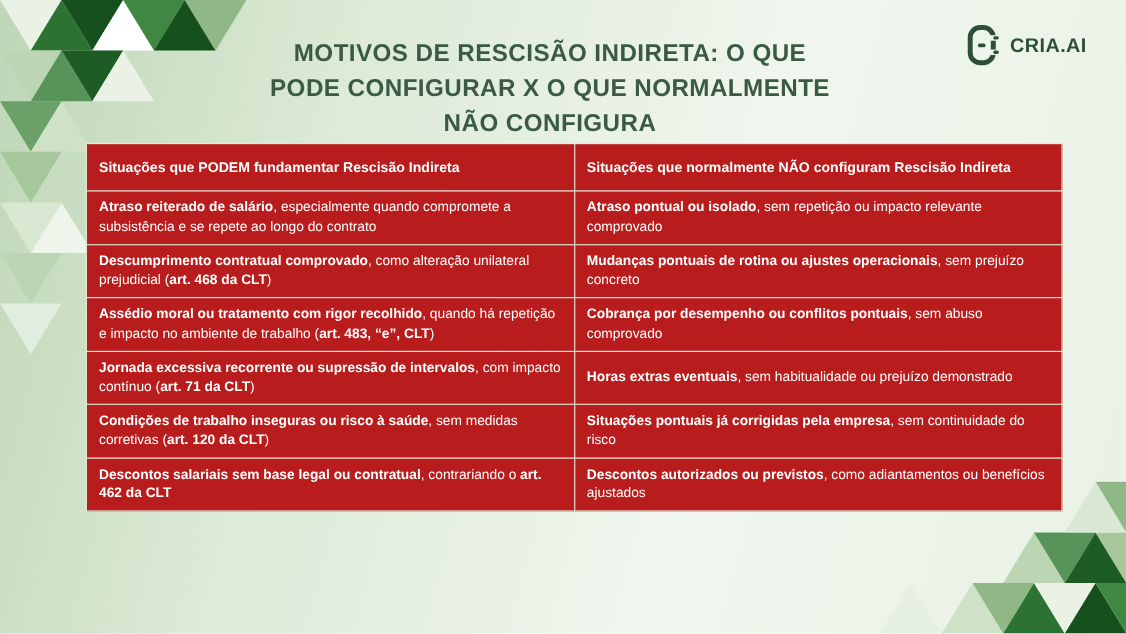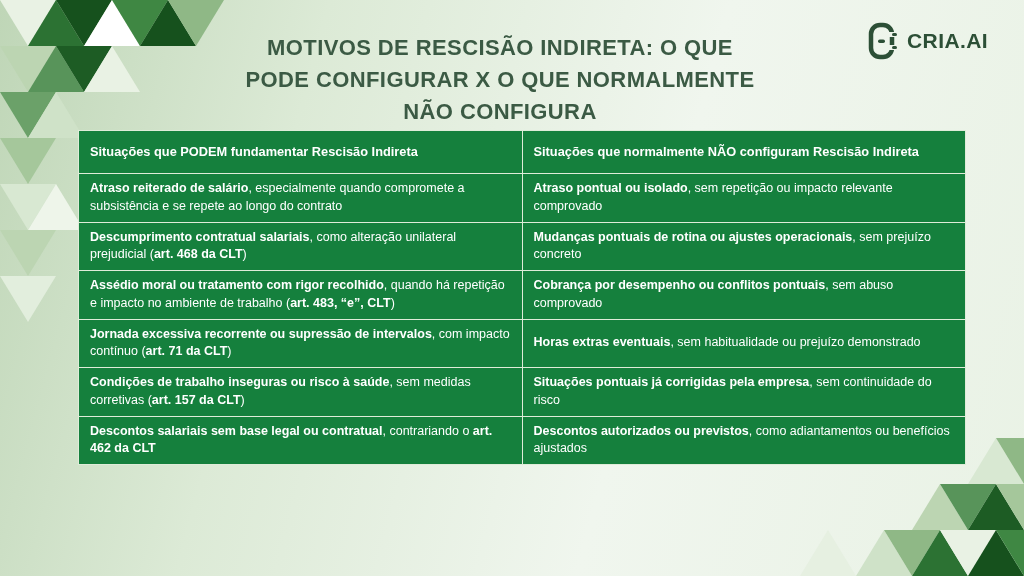--- a/index.html
+++ b/index.html
@@ -26,37 +26,37 @@
     color: #3b5a44;
     text-transform: uppercase;
   }
 
   .logo {
     position: absolute;
     top: 22px; right: 36px;
     display: flex; align-items: center; gap: 9px;
   }
   .logo-text {
-    font-size: 21px;
+    font-size: 18px;
     font-weight: 700;
     color: #2c4f36;
     letter-spacing: 0.4px;
   }
 
   .table-wrap {
     position: absolute;
     left: 78px; top: 130px; width: 888px;
   }
   table {
     width: 100%;
     border-collapse: collapse;
     table-layout: fixed;
   }
   th, td {
-    background: #15803d;
+    background: #b91c1c;
     color: #ffffff;
     border: 1px solid #dfecd9;
     padding: 6px 11px;
     font-size: 12.5px;
     line-height: 1.42;
     text-align: left;
     vertical-align: middle;
     font-weight: 400;
   }
   th {
@@ -128,33 +128,33 @@
         <th>Situações que PODEM fundamentar Rescisão Indireta</th>
         <th>Situações que normalmente NÃO configuram Rescisão Indireta</th>
       </tr>
     </thead>
     <tbody>
         <tr>
           <td><span class="b">Atraso reiterado de salário</span><span>, especialmente quando compromete a subsistência e se repete ao longo do contrato</span></td>
           <td><span class="b">Atraso pontual ou isolado</span><span>, sem repetição ou impacto relevante comprovado</span></td>
         </tr>
         <tr>
-          <td><span class="b">Descumprimento contratual salariais</span><span>, como alteração unilateral prejudicial (</span><span class="b">art. 468 da CLT</span><span>)</span></td>
+          <td><span class="b">Descumprimento contratual comprovado</span><span>, como alteração unilateral prejudicial (</span><span class="b">art. 468 da CLT</span><span>)</span></td>
           <td><span class="b">Mudanças pontuais de rotina ou ajustes operacionais</span><span>, sem prejuízo concreto</span></td>
         </tr>
         <tr>
           <td><span class="b">Assédio moral ou tratamento com rigor recolhido</span><span>, quando há repetição e impacto no ambiente de trabalho (</span><span class="b">art. 483, “e”, CLT</span><span>)</span></td>
           <td><span class="b">Cobrança por desempenho ou conflitos pontuais</span><span>, sem abuso comprovado</span></td>
         </tr>
         <tr>
           <td><span class="b">Jornada excessiva recorrente ou supressão de intervalos</span><span>, com impacto contínuo (</span><span class="b">art. 71 da CLT</span><span>)</span></td>
           <td><span class="b">Horas extras eventuais</span><span>, sem habitualidade ou prejuízo demonstrado</span></td>
         </tr>
         <tr>
-          <td><span class="b">Condições de trabalho inseguras ou risco à saúde</span><span>, sem medidas corretivas (</span><span class="b">art. 157 da CLT</span><span>)</span></td>
+          <td><span class="b">Condições de trabalho inseguras ou risco à saúde</span><span>, sem medidas corretivas (</span><span class="b">art. 120 da CLT</span><span>)</span></td>
           <td><span class="b">Situações pontuais já corrigidas pela empresa</span><span>, sem continuidade do risco</span></td>
         </tr>
         <tr>
           <td><span class="b">Descontos salariais sem base legal ou contratual</span><span>, contrariando o </span><span class="b">art. 462 da CLT</span></td>
           <td><span class="b">Descontos autorizados ou previstos</span><span>, como adiantamentos ou benefícios ajustados</span></td>
         </tr>
       </tbody>
   </table>
 </div>
 

